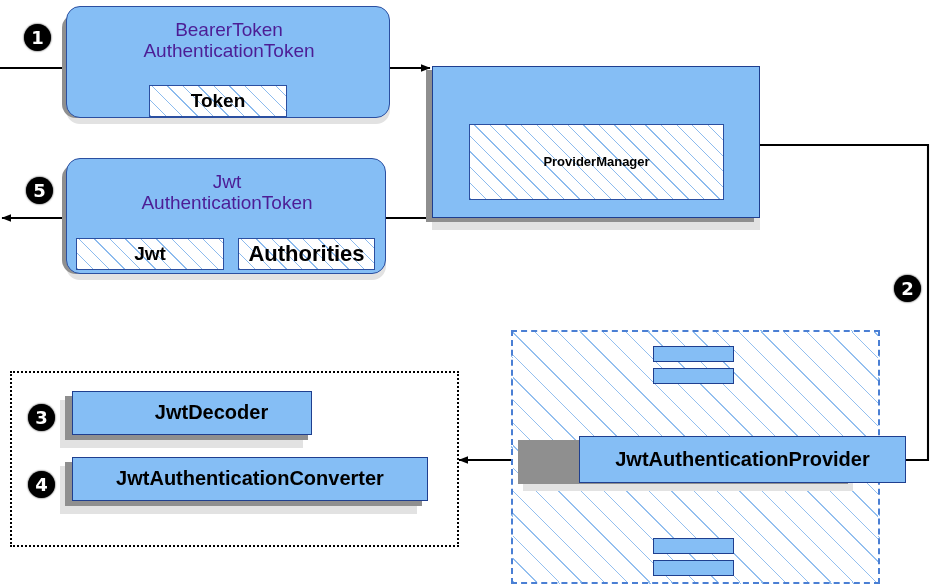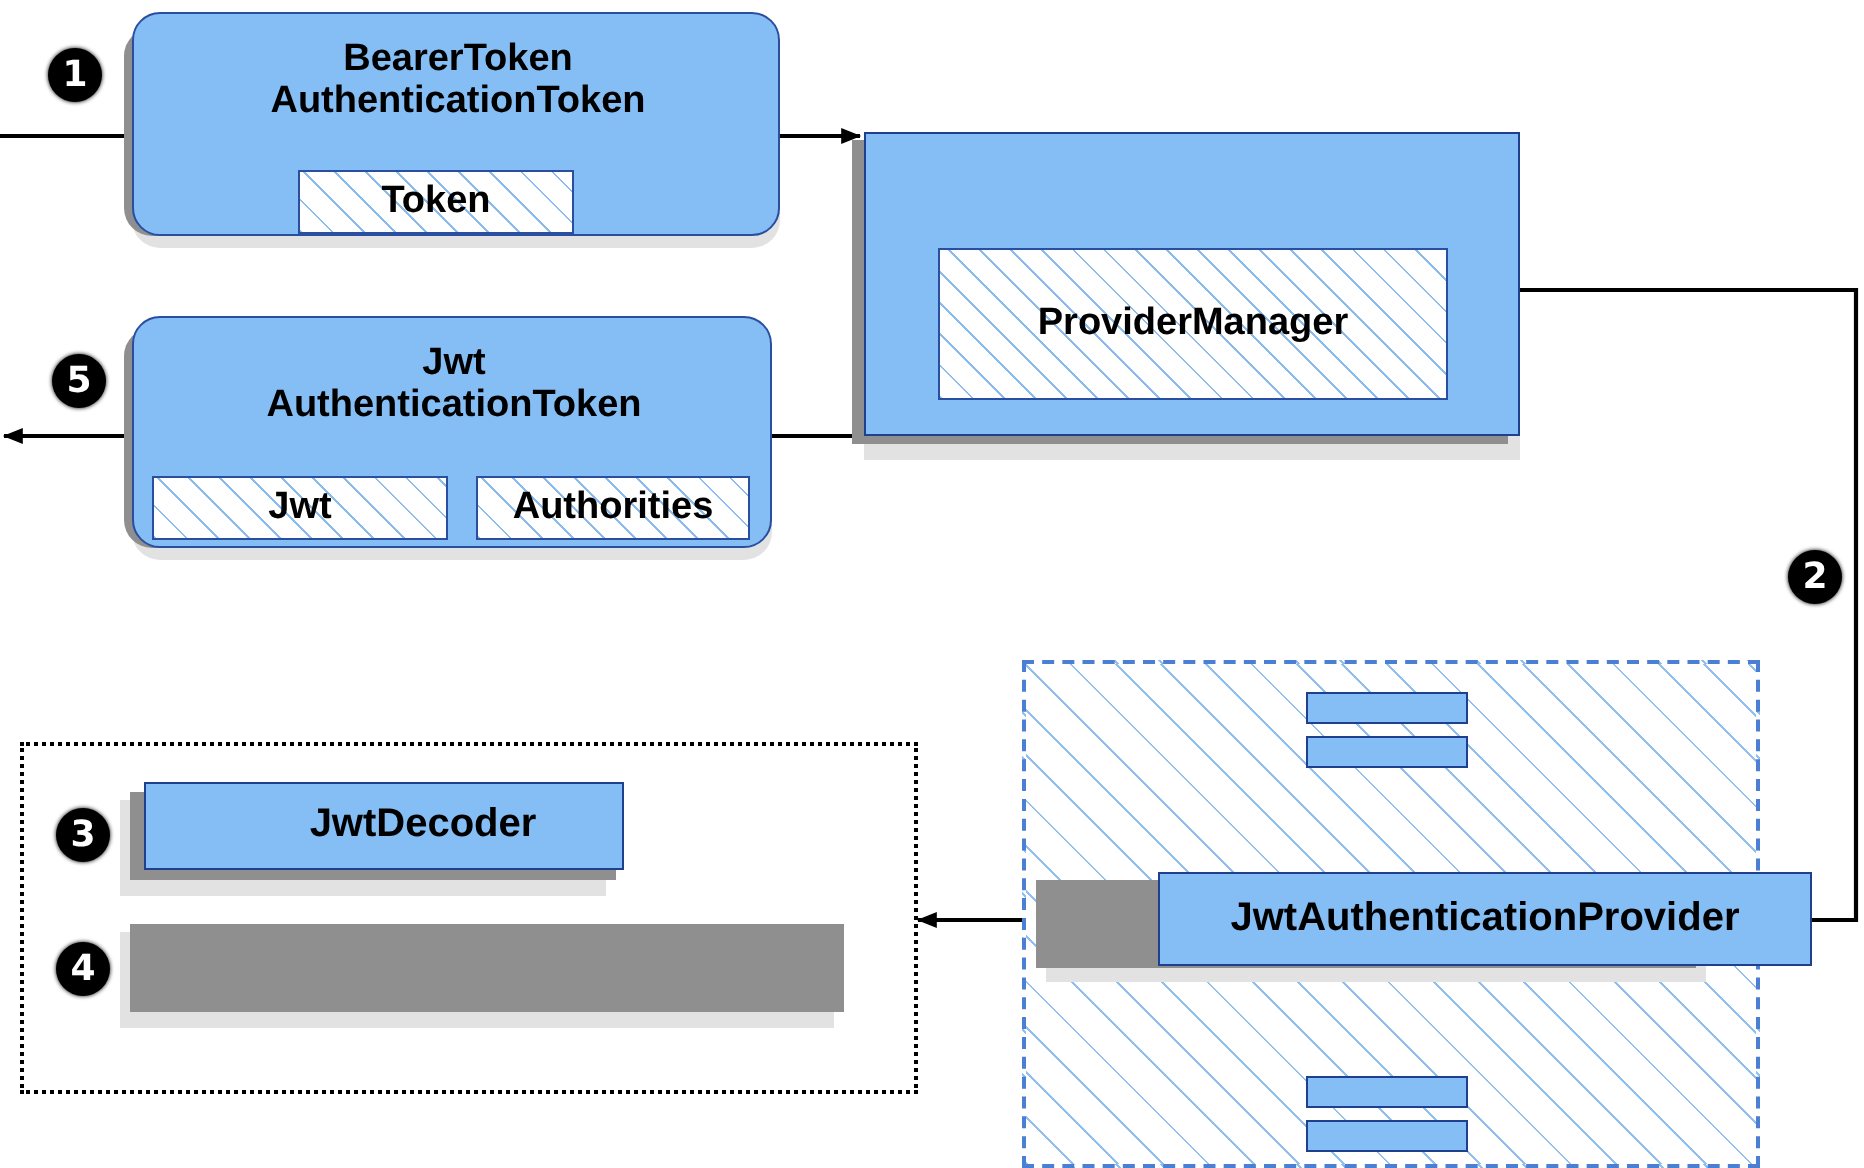--- a/index.html
+++ b/index.html
@@ -27,21 +27,21 @@
   .slot{
     border:1.5px solid #2b4fa0;
     background-color:#ffffff;
     background-image:repeating-linear-gradient(45deg,
         rgba(120,175,235,.85) 0 1px, rgba(0,0,0,0) 1px 11px);
     display:flex;align-items:center;justify-content:center;
   }
 
   .title{
     display:flex;align-items:center;justify-content:center;
-    text-align:center;font-weight:bold;color:#000000;line-height:1.08;
+    text-align:center;font-weight:normal;color:#4c1d95;line-height:1.08;
     white-space:pre-line;
   }
   .lbl{font-weight:bold;color:#000;text-align:center;line-height:1.08;}
 
   
   .region-blue{
     border:2px dashed #4a7fd4;
     background-color:#ffffff;
     background-image:repeating-linear-gradient(45deg,
         rgba(120,175,235,.8) 0 1px, rgba(0,0,0,0) 1px 16px);
@@ -106,35 +106,35 @@
     </div>
   </div>
   <div class="abs bullet" style="left:24px;top:24px;width:27px;height:27px;font-size:18px;">
     1
   </div>
 
   <div class="abs shadow-light" style="left:432px;top:72px;width:328px;height:158px;"></div>
   <div class="abs shadow-dark" style="left:426px;top:70px;width:328px;height:152px;"></div>
   <div class="abs card-sq" style="left:432px;top:66px;width:328px;height:152px;">
     <div class="abs slot" style="left:36px;top:57px;width:255px;height:76px;">
-      <span class="lbl" style="font-size:19px;">ProviderManager</span>
+      <span class="lbl" style="font-size:13px;">ProviderManager</span>
     </div>
   </div>
 
   <div class="abs shadow-light" style="left:66px;top:170px;width:320px;height:110px;border-radius:14px;"></div>
   <div class="abs shadow-dark" style="left:62px;top:164px;width:320px;height:110px;border-radius:14px;"></div>
   <div class="abs card-round" style="left:66px;top:158px;width:320px;height:116px;">
     <div class="abs title" style="left:0;top:6px;width:320px;height:56px;font-size:19px;">Jwt
 AuthenticationToken</div>
   </div>
   <div class="abs slot" style="left:76px;top:238px;width:148px;height:32px;">
     <span class="lbl" style="font-size:19px;">Jwt</span>
   </div>
   <div class="abs slot" style="left:238px;top:238px;width:137px;height:32px;">
-    <span class="lbl" style="font-size:19px;">Authorities</span>
+    <span class="lbl" style="font-size:22px;">Authorities</span>
   </div>
   <div class="abs bullet" style="left:26px;top:177px;width:27px;height:27px;font-size:18px;">5</div>
 
 
   <div class="abs region-blue" style="left:511px;top:330px;width:369px;height:254px;"></div>
 
   <div class="abs bar" style="left:653px;top:346px;width:81px;height:16px;"></div>
   <div class="abs bar" style="left:653px;top:368px;width:81px;height:16px;"></div>
 
   <div class="abs bar" style="left:653px;top:538px;width:81px;height:16px;"></div>
@@ -154,15 +154,19 @@
   <div class="abs shadow-light" style="left:60px;top:400px;width:243px;height:48px;"></div>
   <div class="abs shadow-dark" style="left:65px;top:396px;width:243px;height:44px;"></div>
   <div class="abs card-sq" style="left:72px;top:391px;width:240px;height:44px;display:flex;
               align-items:center;justify-content:center;padding-left:39px;">
     <span class="lbl" style="font-size:20px;">JwtDecoder</span>
   </div>
   <div class="abs bullet" style="left:28px;top:404px;width:27px;height:27px;font-size:18px;">3</div>
 
   <div class="abs shadow-light" style="left:60px;top:466px;width:357px;height:48px;"></div>
   <div class="abs shadow-dark" style="left:65px;top:462px;width:357px;height:44px;"></div>
+  <div class="abs card-sq" style="left:72px;top:457px;width:356px;height:44px;display:flex;
+              align-items:center;justify-content:center;">
+    <span class="lbl" style="font-size:20px;">JwtAuthenticationConverter</span>
+  </div>
   <div class="abs bullet" style="left:28px;top:471px;width:27px;height:27px;font-size:18px;">4</div>
 
 </div>
 
 </body></html>

